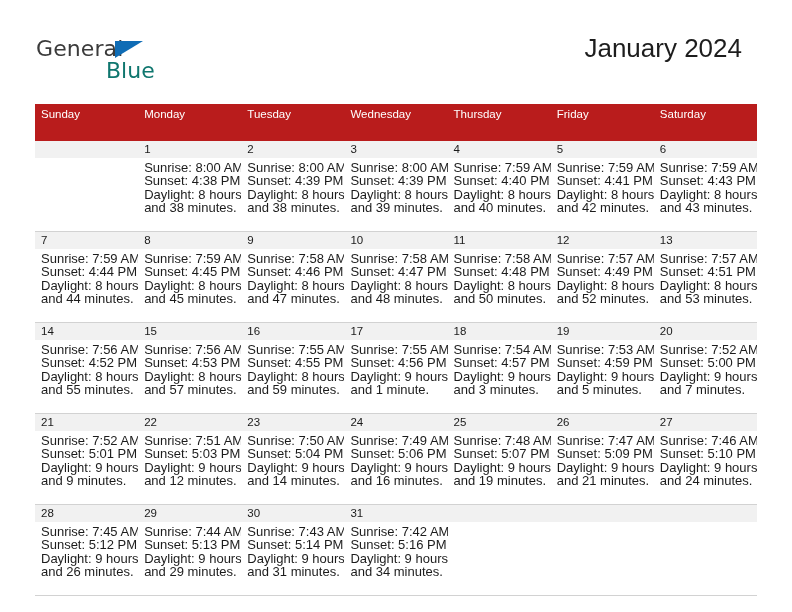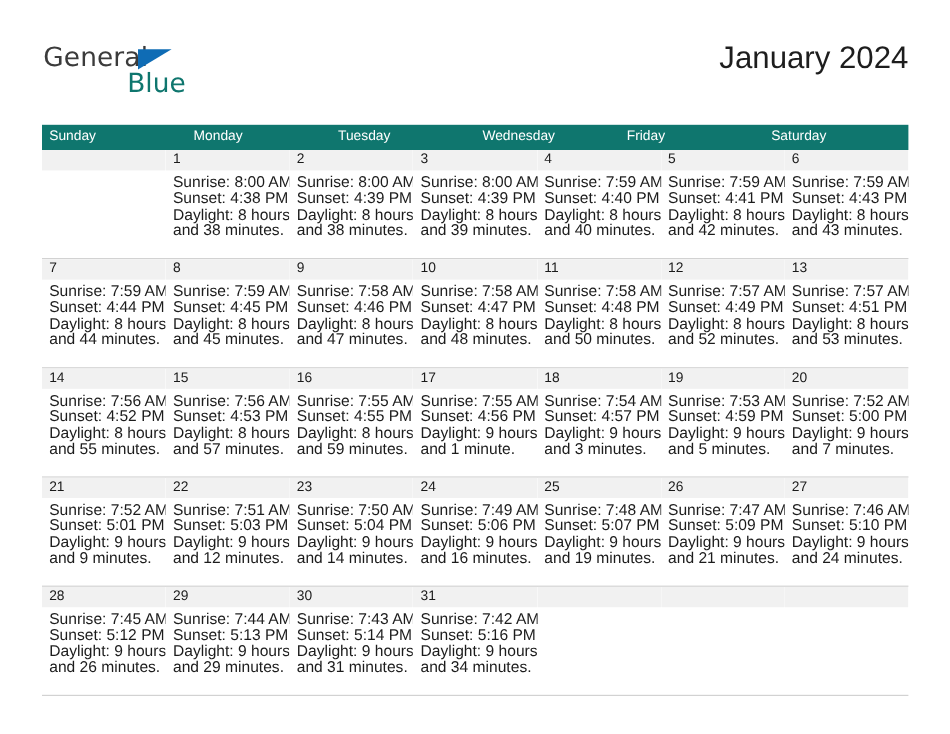--- a/index.html
+++ b/index.html
@@ -60,21 +60,21 @@
     position: absolute;
     left: 70px;
     top: 22px;
     font-size: 22px;
     color: #0f766e;
     font-family: "DejaVu Sans", sans-serif;
     font-weight: 400;
   }
   .title-block {
     position: absolute;
-    right: 35px;
+    right: 50px;
     top: 32px;
     text-align: right;
   }
   .cal-title {
     font-size: 26px;
     color: #1d1d1d;
     font-weight: 400;
     line-height: 32px;
     white-space: nowrap;
   }
@@ -89,22 +89,23 @@
 
   
   .calendar {
     position: absolute;
     left: 35px;
     top: 104px;
     width: 722px;
   }
   .weekdays {
     display: flex;
-    background: #0f766e;
-    height: 21px;
+    background: #b91c1c;
+    height: 37px;
+    justify-content: flex-end;
   }
   .weekday {
     flex: 1 1 0;
     color: #ffffff;
     font-size: 11.5px;
     line-height: 21px;
     padding-left: 6px;
     box-sizing: border-box;
     white-space: nowrap;
     overflow: hidden;
@@ -158,20 +159,21 @@
     </div>
 
   </div>
 
   <div class="calendar">
     <div class="weekdays">
         <div class="weekday">Sunday</div>
         <div class="weekday">Monday</div>
         <div class="weekday">Tuesday</div>
         <div class="weekday">Wednesday</div>
+        <div class="weekday">Thursday</div>
         <div class="weekday">Friday</div>
         <div class="weekday">Saturday</div>
       </div>
     <div class="weeks">
         <div class="week">
           <div class="day blank">
             <div class="day-num"></div>
           </div>
           <div class="day">
             <div class="day-num">1</div>

